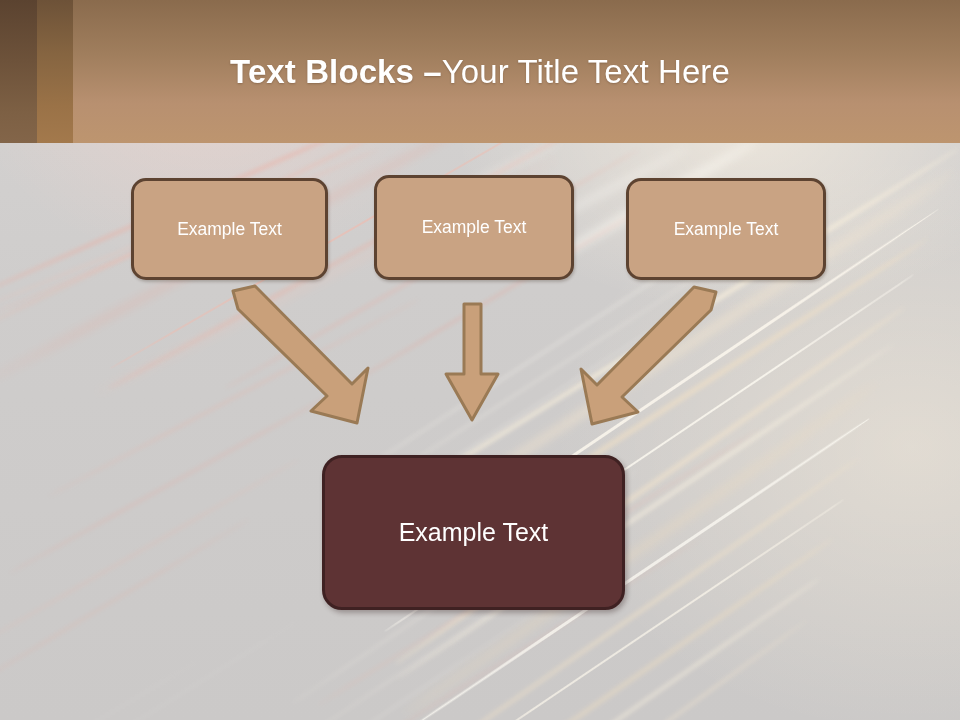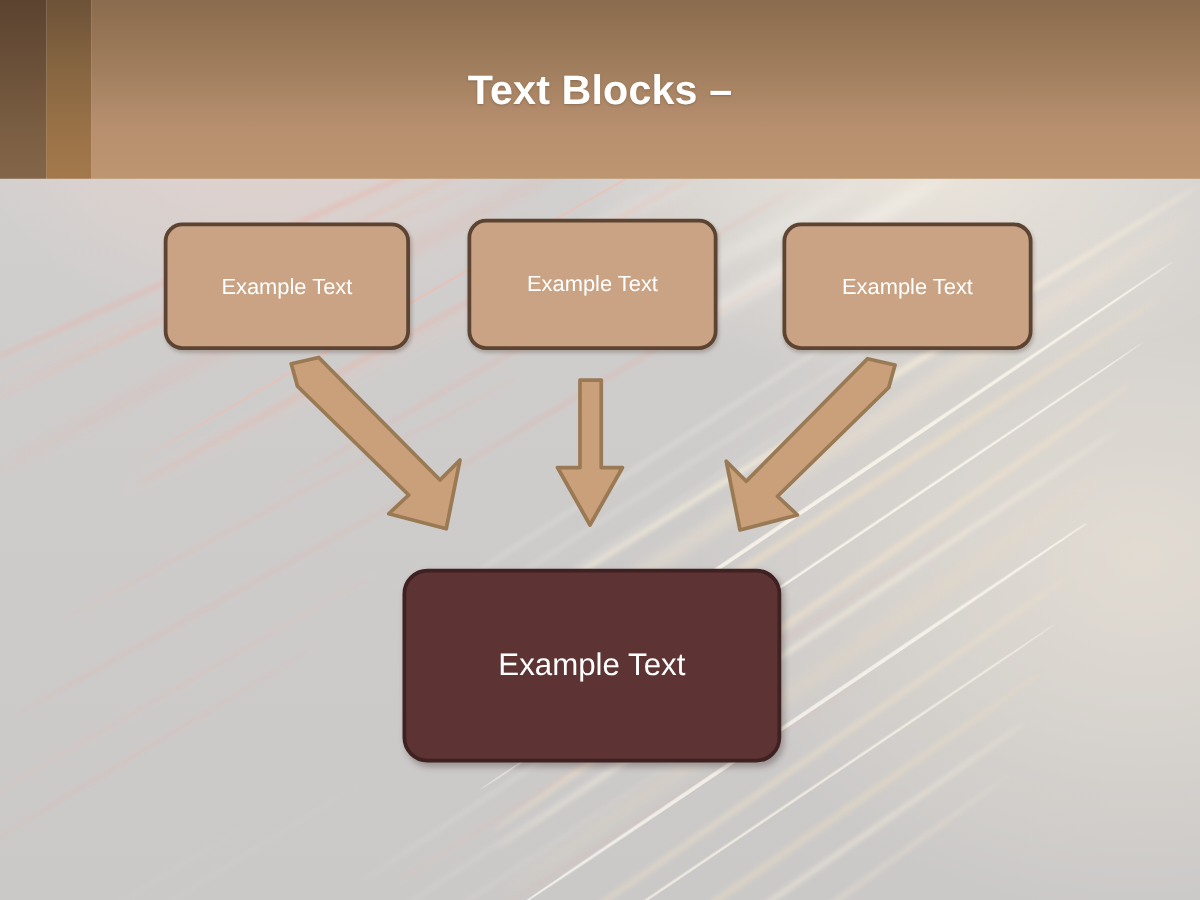--- a/index.html
+++ b/index.html
@@ -189,20 +189,21 @@
         <div class="streak vsoft" style="left: 560px; top: 145px; width: 150px; height: 5px; background: rgb(255, 246, 239); opacity: 0.4; transform: rotate(155deg);"></div>
       </div>
   </div>
 
   <div class="header">
     <div class="header-band-main"></div>
     <div class="header-band-mid"></div>
     <div class="header-band-dark"></div>
     <div class="header-title">
       <span class="t-bold">Text Blocks –</span>
+        <span class="t-reg"> Your Title Text Here</span>
     </div>
   </div>
 
   <svg class="arrow-svg" viewBox="0 0 960 720">
 
     <g>
       <polygon points="233,291 255,286 352,384 368,368 357,423 311,411 327,396 238,309" fill="#c9a07a" stroke="#9a7a55" stroke-width="3" stroke-linejoin="round"></polygon>
     </g>
 
     <g>

